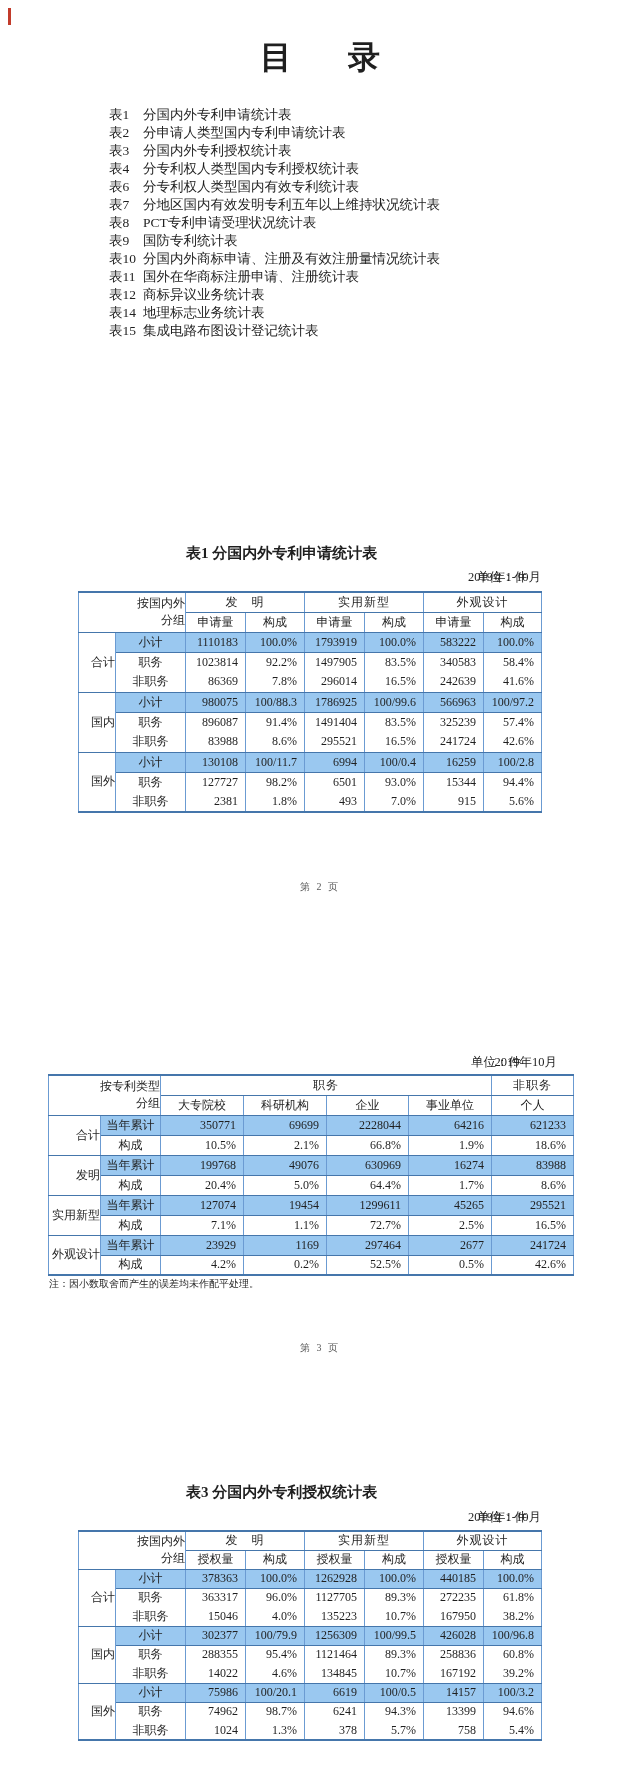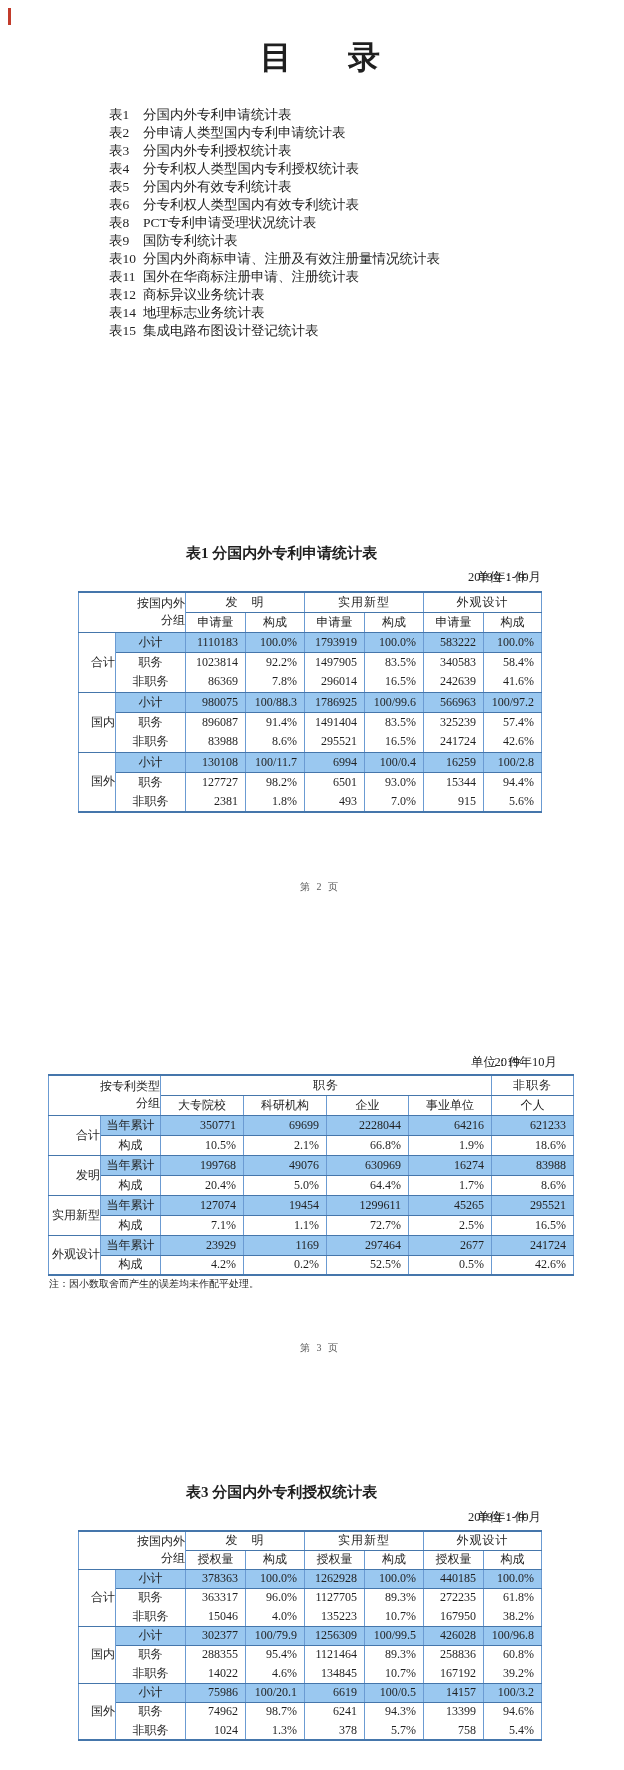--- a/index.html
+++ b/index.html
@@ -83,26 +83,26 @@
       </li>
       <li>
         <span class="num">表3</span>
         <span class="lab">分国内外专利授权统计表</span>
       </li>
       <li>
         <span class="num">表4</span>
         <span class="lab">分专利权人类型国内专利授权统计表</span>
       </li>
       <li>
-        <span class="num">表5</span>
-        <span class="lab">分国内外有效专利统计表</span>
-      </li>
-      <li>
         <span class="num">表6</span>
         <span class="lab">分专利权人类型国内有效专利统计表</span>
+      </li>
+      <li>
+        <span class="num">表7</span>
+        <span class="lab">分地区国内有效发明专利五年以上维持状况统计表</span>
       </li>
       <li>
         <span class="num">表8</span>
         <span class="lab">PCT专利申请受理状况统计表</span>
       </li>
       <li>
         <span class="num">表9</span>
         <span class="lab">国防专利统计表</span>
       </li>
       <li>

